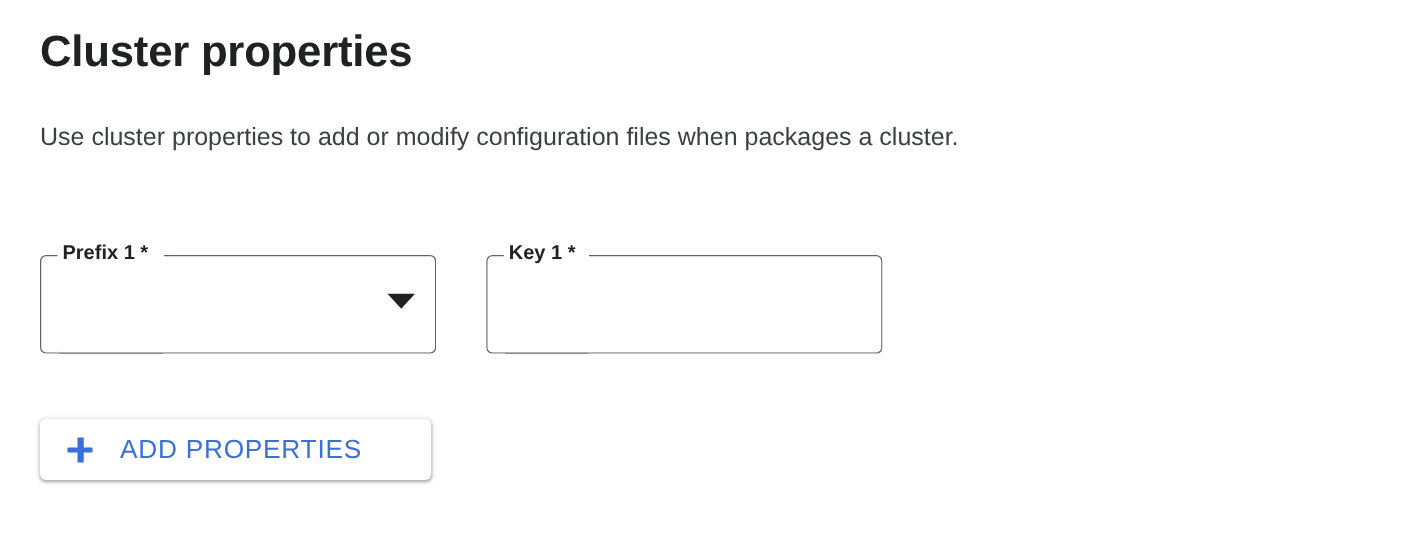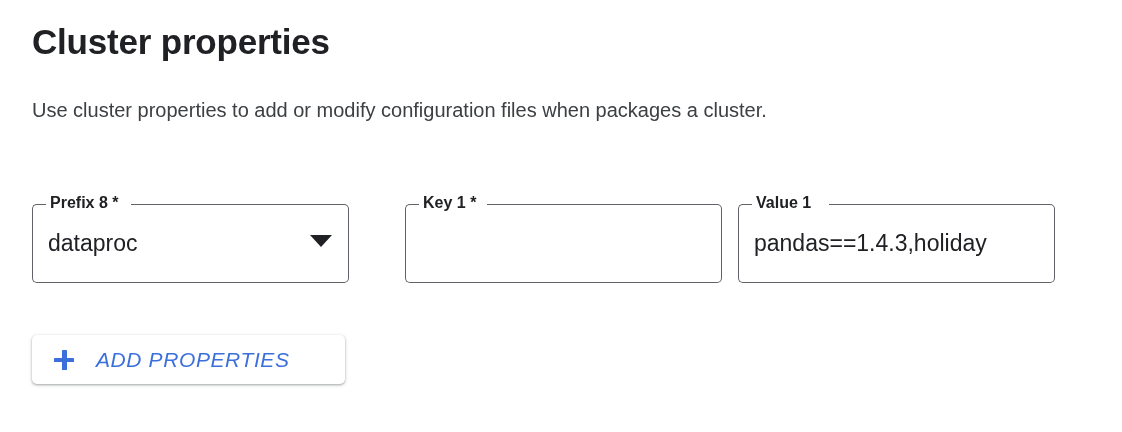--- a/index.html
+++ b/index.html
@@ -59,21 +59,21 @@
   }
 
   .field {
     position: absolute;
     top: 0;
     width: 317px;
     height: 79px;
     box-sizing: border-box;
   }
   .field.f0 { left: 0px; }
-  .field.f1 { left: 373px; }
+  .field.f1 { left: 357px; }
   .field.f2 { left: 706px; }
 
   
   .outline {
     position: absolute;
     inset: 0;
     pointer-events: none;
     display: flex;
     border-radius: 5px;
   }
@@ -153,21 +153,20 @@
     display: flex;
     align-items: center;
     padding: 0 20px 0 22px;
     background: #ffffff;
     border: none;
     border-radius: 5px;
     box-shadow: 0 1px 2px 0 rgba(60,64,67,0.30),
                 0 1px 3px 1px rgba(60,64,67,0.15);
     cursor: pointer;
     font-family: "Liberation Sans", sans-serif;
-    font-style: italic;
   }
   .plus-icon {
     position: relative;
     width: 20px;
     height: 20px;
     flex: 0 0 auto;
     margin-right: 22px;
   }
   .plus-icon::before,
   .plus-icon::after {
@@ -201,43 +200,33 @@
   <div class="page-subtitle">Use cluster properties to add or modify configuration files when packages a cluster.</div>
 
   <div class="fields-row">
 
     <div class="field f0 has-caret">
       <div class="outline">
         <div class="leading"></div>
         <div class="notch" style="width:84px"></div>
         <div class="trailing"></div>
       </div>
-      <div class="field-label">Prefix 8 *</div>
-      <div class="field-value">dataproc</div>
+      <div class="field-label">Prefix 1 *</div>
       <div class="select-caret"></div>
     </div>
 
     <div class="field f1">
       <div class="outline">
         <div class="leading"></div>
         <div class="notch" style="width:67px"></div>
         <div class="trailing"></div>
       </div>
       <div class="field-label">Key 1 *</div>
     </div>
 
-    <div class="field f2">
-      <div class="outline">
-        <div class="leading"></div>
-        <div class="notch" style="width:76px"></div>
-        <div class="trailing"></div>
-      </div>
-      <div class="field-label">Value 1</div>
-      <div class="field-value">pandas==1.4.3,holiday</div>
-    </div>
 
   </div>
 
   <div class="add-button">
     <span class="plus-icon"></span>
     <span class="add-button-label">ADD PROPERTIES</span>
   </div>
 
 </div>
 

